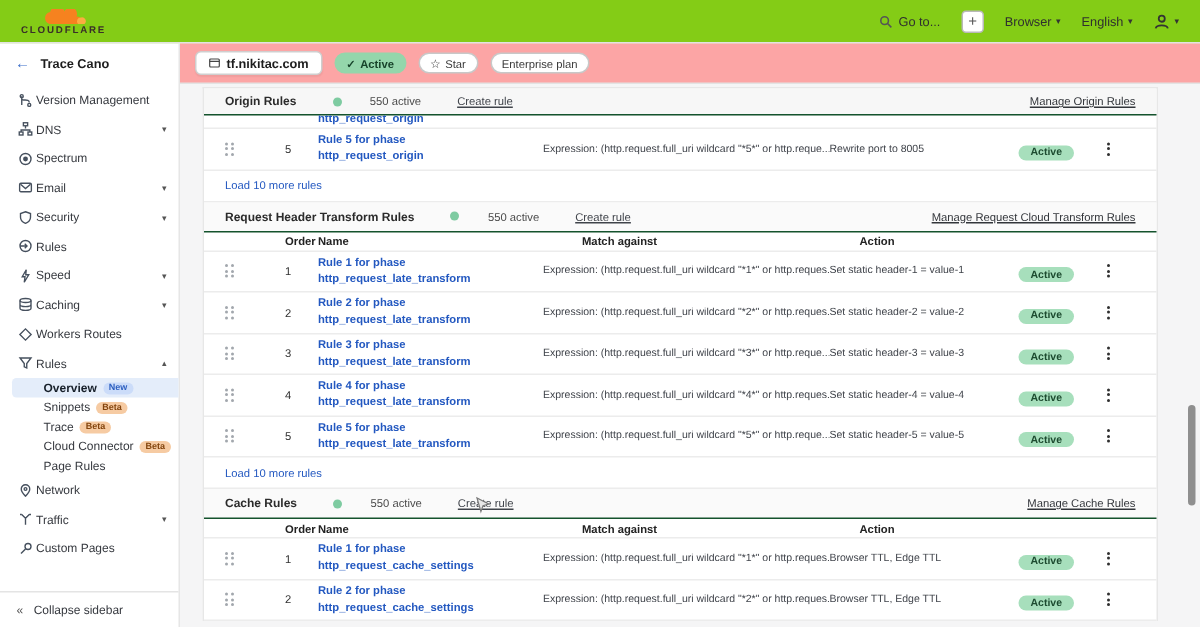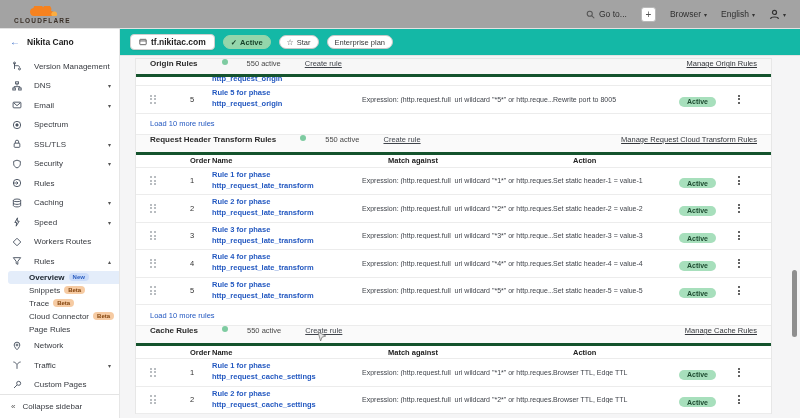--- a/index.html
+++ b/index.html
@@ -1,65 +1,65 @@
 <!DOCTYPE html>
 <html><head>
 <meta charset="utf-8">
 <style>
   * { margin:0; padding:0; box-sizing:border-box; }
   html,body { width:800px; height:418px; overflow:hidden; }
   body { font-family:"Liberation Sans", sans-serif; background:#fff; color:#313131; }
   .app { position:relative; width:800px; height:418px; overflow:hidden; background:#fff; }
 
   
-  .topbar { height:29px; display:flex; align-items:center; padding:0 14px 0 14px; border-bottom:1px solid #e2e2e2; background:#a3a3a3; }
+  .topbar { height:29px; display:flex; align-items:center; padding:0 14px 0 14px; border-bottom:1px solid #e2e2e2; background:#84cc16; }
   .logo { display:flex; flex-direction:column; align-items:center; line-height:1; margin-top:2px; }
   .logo-text { font-size:6.5px; font-weight:bold; letter-spacing:1.2px; color:#3a3028; margin-top:1px; }
   .topbar-right { margin-left:auto; display:flex; align-items:center; gap:14px; font-size:8.5px; color:#2f2f2f; }
   .goto { display:flex; align-items:center; gap:4px; }
   .goto svg { width:9px; height:9px; stroke:#555; fill:none; stroke-width:1.4; }
   .plus-btn { width:15px; height:15px; border:1px solid #b9b9b9; border-radius:3px; display:flex; align-items:center; justify-content:center; font-size:10px; color:#555; background:#fff; }
   .tb-menu { display:flex; align-items:center; gap:3px; }
   .caret { font-size:6px; color:#333; }
   .person svg { width:11px; height:11px; stroke:#333; fill:none; stroke-width:1.3; }
 
   
   .frame { display:flex; height:389px; }
 
   
   .sidebar { width:120px; min-width:120px; border-right:1px solid #e6e6e6; background:#fff; display:flex; flex-direction:column; }
   .acct { display:flex; align-items:center; gap:7px; padding:0 10px; height:26px; }
   .acct-back { color:#3b6ec9; font-size:10px; }
   .acct-name { font-size:8.5px; font-weight:bold; color:#1d1d1d; }
   .nav { flex:1; padding-top:2px; }
-  .nav-item { display:flex; align-items:center; gap:12px; padding:0 8px 0 11px; height:19.5px; font-size:8px; color:#36393f; cursor:pointer; }
+  .nav-item { display:flex; align-items:center; gap:2px; padding:0 8px 0 11px; height:19.5px; font-size:8px; color:#36393f; cursor:pointer; }
   .nav-item .nicon { width:11px; height:11px; display:flex; align-items:center; justify-content:center; }
   .nav-item svg { width:10px; height:10px; stroke:#46505e; fill:none; stroke-width:1.1; }
   .nav-item .nlabel { white-space:nowrap; }
   .nav-item .ncaret { margin-left:auto; font-size:6px; color:#555; }
   .nav-sub { height:13px; padding-left:29px; gap:4px; }
   .nav-sub.selected { background:#e4edfa; border-radius:3px 0 0 3px; margin-left:8px; padding-left:21px; }
   .nav-sub.selected .nlabel { font-weight:bold; color:#17202a; }
   .mini-badge { font-size:6px; padding:1px 4px; border-radius:6px; font-weight:bold; }
   .sb-footer { border-top:1px solid #e4e4e4; height:24px; display:flex; align-items:center; gap:7px; padding:0 11px; font-size:8px; color:#36393f; }
   .sb-footer .dbl { color:#555; font-size:8px; }
 
   
   .main { flex:1; display:flex; flex-direction:column; background:#f5f5f6; min-width:0; }
-  .zone-bar { height:27px; background:#14b8a6; display:flex; align-items:center; gap:8px; padding:0 10px; border-bottom:1px solid #e3e3e3; }
+  .zone-bar { height:27px; background:#fca5a5; display:flex; align-items:center; gap:8px; padding:0 10px; border-bottom:1px solid #e3e3e3; }
   .domain-chip { display:flex; align-items:center; gap:4px; border:1px solid #cfcfcf; border-radius:4px; background:#fff; padding:2px 8px; font-size:8.5px; font-weight:bold; color:#1d1d1d; box-shadow:0 1px 1px rgba(0,0,0,.05); }
   .domain-chip svg { width:8px; height:8px; stroke:#444; fill:none; stroke-width:1.2; }
   .pill { display:flex; align-items:center; gap:3px; border:1px solid #c8c8c8; border-radius:9px; padding:1.5px 7px; font-size:7.5px; color:#3a3a3a; background:#fff; }
   .pill-green { background:#94d6ab; border-color:#94d6ab; color:#17432a; font-weight:bold; }
   .pill .g-star { font-size:8px; }
 
   .scroll { flex:1; overflow:hidden; padding:2px 28px 0 15px; }
   .card { background:#fff; border:1px solid #e7e7e7; border-bottom:none; }
 
-  .sec-head { display:flex; align-items:flex-start; background:#fafafa; border-bottom:3px solid #14532d; padding:0 14px; height:20px; gap:24px; }
+  .sec-head { display:flex; align-items:center; background:#fafafa; border-bottom:1px solid #14532d; padding:0 14px; height:20px; gap:24px; }
   .sec-head.first { height:18px; background:#f7f7f7; }
   .sec-title { font-size:8px; font-weight:bold; color:#2b2b2b; white-space:nowrap; }
   .gdot { width:6px; height:6px; border-radius:50%; background:#7ecba1; }
   .sec-count { font-size:7.5px; color:#4a4a4a; margin-left:-5px; }
   .sec-create { font-size:7.5px; color:#40444b; text-decoration:underline; cursor:pointer; }
   .sec-manage { margin-left:auto; font-size:7.5px; color:#33363b; text-decoration:underline; cursor:pointer; white-space:nowrap; }
 
   .col-head { display:flex; align-items:center; height:13px; border-bottom:1px solid #ececec; font-size:7.5px; font-weight:bold; color:#222; padding:0 22px 0 14px; }
   .ch-order { width:62px; padding-left:40px; }
   .ch-name { width:176px; }
@@ -129,21 +129,21 @@
         <span class="caret">▾</span>
       </div>
     </div>
   </div>
 
   <div class="frame">
 
     <div class="sidebar">
       <div class="acct">
         <span class="acct-back">←</span>
-        <span class="acct-name">Nikita Cano</span>
+        <span class="acct-name">Trace Cano</span>
       </div>
       <div class="nav">
 
         <div class="nav-item">
           <span class="nicon">
               <svg viewBox="0 0 12 12">
                 <path d="M3 2.5v7M3 4.5c0 2.5 6-.5 6 3"></path>
                 <circle cx="3" cy="2.5" r="1.2"></circle>
                 <circle cx="9" cy="9.5" r="1.2"></circle>
               </svg>
@@ -158,81 +158,71 @@
                 <rect x="8" y="8.4" width="3" height="2.4"></rect>
                 <path d="M6 3.5v2M2.5 8.4V6.8h7v1.6"></path>
               </svg>
             </span>
           <span class="nlabel">DNS</span>
           <span class="ncaret">▾</span>
         </div>
         <div class="nav-item">
           <span class="nicon">
               <svg viewBox="0 0 12 12">
+                <circle cx="6" cy="6" r="4.4"></circle>
+                <circle cx="6" cy="6" r="1.4" fill="#46505e"></circle>
+              </svg>
+            </span>
+          <span class="nlabel">Spectrum</span>
+        </div>
+        <div class="nav-item">
+          <span class="nicon">
+              <svg viewBox="0 0 12 12">
                 <rect x="1.3" y="2.6" width="9.4" height="6.8" rx="1"></rect>
                 <path d="M2 3.4l4 3.4 4-3.4"></path>
               </svg>
             </span>
           <span class="nlabel">Email</span>
           <span class="ncaret">▾</span>
         </div>
         <div class="nav-item">
           <span class="nicon">
               <svg viewBox="0 0 12 12">
-                <circle cx="6" cy="6" r="4.4"></circle>
-                <circle cx="6" cy="6" r="1.4" fill="#46505e"></circle>
-              </svg>
-            </span>
-          <span class="nlabel">Spectrum</span>
-        </div>
-        <div class="nav-item">
-          <span class="nicon">
-              <svg viewBox="0 0 12 12">
-                <rect x="2.6" y="5" width="6.8" height="5" rx="1"></rect>
-                <path d="M4 5V3.4a2 2 0 014 0V5"></path>
-              </svg>
-            </span>
-          <span class="nlabel">SSL/TLS</span>
-          <span class="ncaret">▾</span>
-        </div>
-        <div class="nav-item">
-          <span class="nicon">
-              <svg viewBox="0 0 12 12">
                 <path d="M6 1.4l4 1.4v3c0 2.6-1.8 4-4 4.9-2.2-.9-4-2.3-4-4.9v-3z"></path>
               </svg>
             </span>
           <span class="nlabel">Security</span>
           <span class="ncaret">▾</span>
         </div>
         <div class="nav-item">
           <span class="nicon">
               <svg viewBox="0 0 12 12">
                 <circle cx="6" cy="6" r="4.4"></circle>
                 <path d="M1.6 6h5.6M5.4 4.2L7.2 6 5.4 7.8"></path>
               </svg>
             </span>
           <span class="nlabel">Rules</span>
         </div>
         <div class="nav-item">
           <span class="nicon">
               <svg viewBox="0 0 12 12">
+                <path d="M6.6 1L3.4 6.6h2.2L5 11l3.6-6H6.2z"></path>
+              </svg>
+            </span>
+          <span class="nlabel">Speed</span>
+          <span class="ncaret">▾</span>
+        </div>
+        <div class="nav-item">
+          <span class="nicon">
+              <svg viewBox="0 0 12 12">
                 <ellipse cx="6" cy="2.8" rx="4.4" ry="1.6"></ellipse>
                 <path d="M1.6 2.8v6.2c0 .9 2 1.7 4.4 1.7s4.4-.8 4.4-1.7V2.8M1.6 6c0 .9 2 1.7 4.4 1.7S10.4 6.9 10.4 6"></path>
               </svg>
             </span>
           <span class="nlabel">Caching</span>
-          <span class="ncaret">▾</span>
-        </div>
-        <div class="nav-item">
-          <span class="nicon">
-              <svg viewBox="0 0 12 12">
-                <path d="M6.6 1L3.4 6.6h2.2L5 11l3.6-6H6.2z"></path>
-              </svg>
-            </span>
-          <span class="nlabel">Speed</span>
           <span class="ncaret">▾</span>
         </div>
         <div class="nav-item">
           <span class="nicon">
               <svg viewBox="0 0 12 12">
                 <path d="M6 1.5L10.5 6 6 10.5 1.5 6z"></path>
               </svg>
             </span>
           <span class="nlabel">Workers Routes</span>
         </div>

